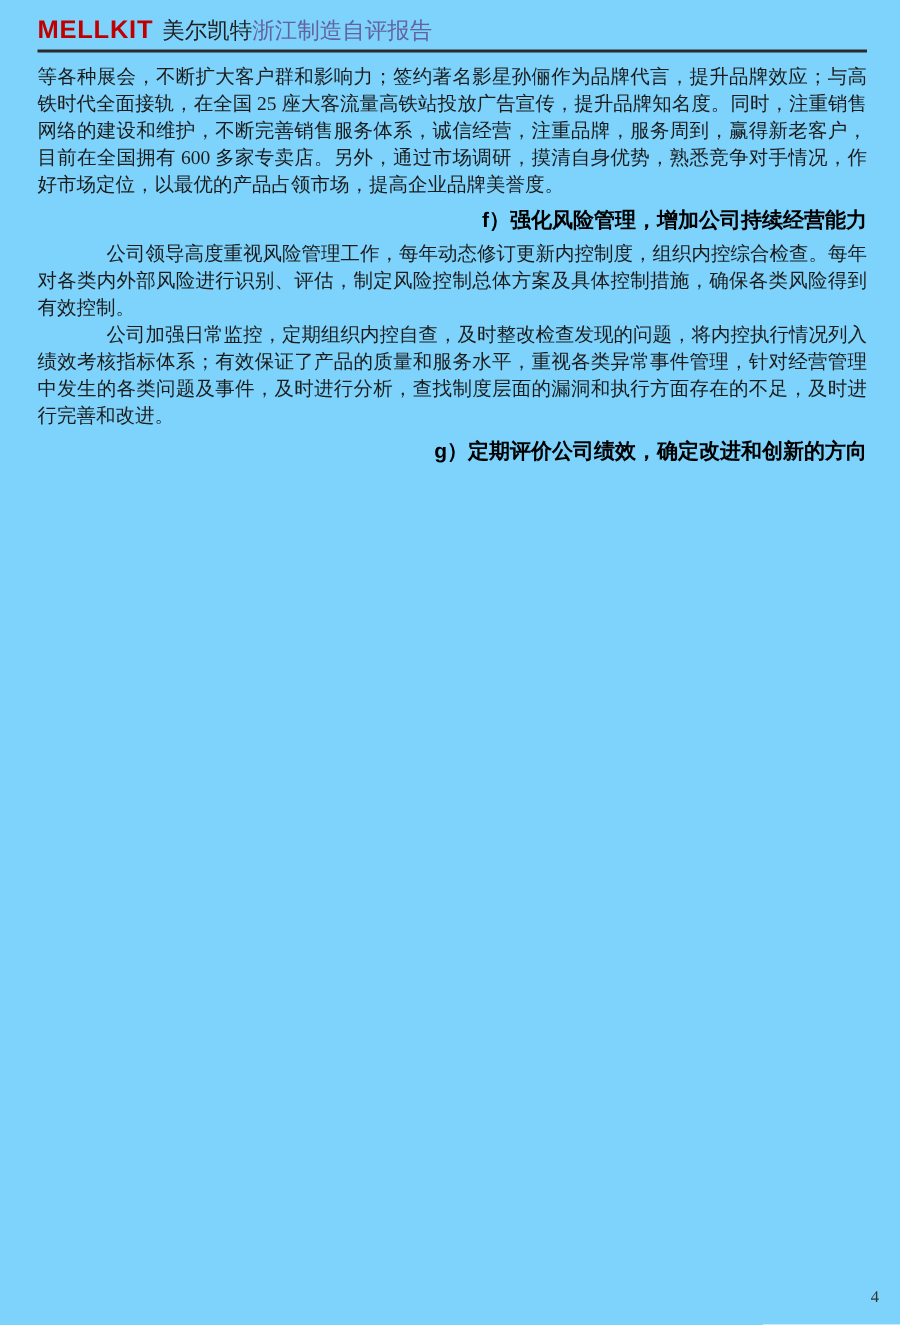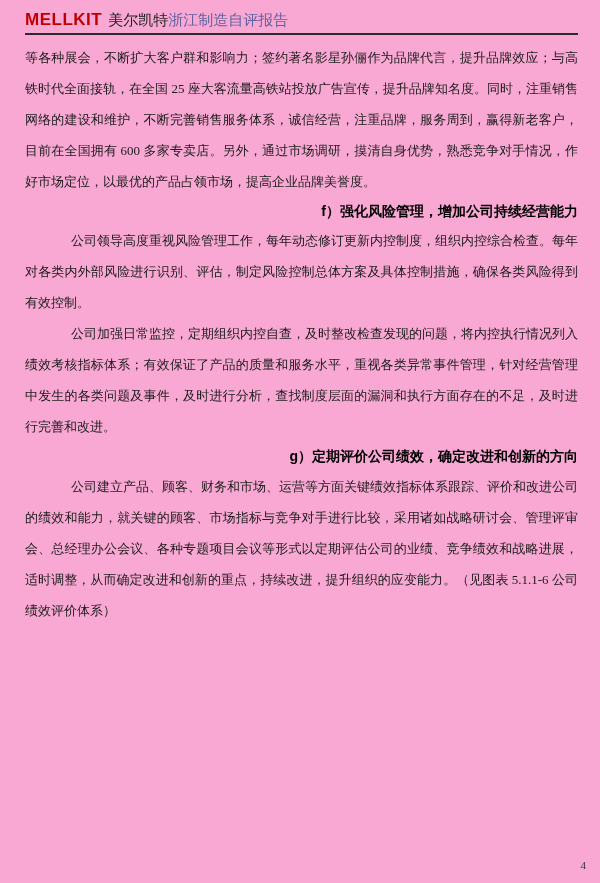--- a/index.html
+++ b/index.html
@@ -4,21 +4,21 @@
 <style>
   html, body {
     margin: 0;
     padding: 0;
     background: #ffffff;
   }
   .page {
     position: relative;
     width: 600px;
     height: 883px;
-    background: #f9a8d4;
+    background: #7dd3fc;
     font-family: "Liberation Serif", serif;
     color: #1c1c1c;
     overflow: hidden;
     box-sizing: border-box;
   }
   .content {
     position: absolute;
     left: 25px;
     top: 10px;
     width: 553px;
@@ -45,21 +45,21 @@
   .title-report {
     font-size: 15px;
     color: #62629e;
   }
   .body-text {
     margin-top: 7px;
   }
   .par {
     margin: 0;
     font-size: 13px;
-    line-height: 31px;
+    line-height: 18px;
     text-align: justify;
     text-justify: inter-ideograph;
     text-indent: 46px;
   }
   .par.flush {
     text-indent: 0;
   }
   .heading {
     margin: 0;
     font-family: "Liberation Sans", sans-serif;
@@ -88,21 +88,20 @@
     <header class="page-header">
       <span class="brand">MELLKIT</span><span class="title-company">美尔凯特</span><span class="title-report">浙江制造自评报告</span>
     </header>
 
     <main class="body-text">
       <p class="par flush">等各种展会，不断扩大客户群和影响力；签约著名影星孙俪作为品牌代言，提升品牌效应；与高铁时代全面接轨，在全国 25 座大客流量高铁站投放广告宣传，提升品牌知名度。同时，注重销售网络的建设和维护，不断完善销售服务体系，诚信经营，注重品牌，服务周到，赢得新老客户，目前在全国拥有 600 多家专卖店。另外，通过市场调研，摸清自身优势，熟悉竞争对手情况，作好市场定位，以最优的产品占领市场，提高企业品牌美誉度。</p>
       <p class="par heading">f）强化风险管理，增加公司持续经营能力</p>
       <p class="par">公司领导高度重视风险管理工作，每年动态修订更新内控制度，组织内控综合检查。每年对各类内外部风险进行识别、评估，制定风险控制总体方案及具体控制措施，确保各类风险得到有效控制。</p>
       <p class="par">公司加强日常监控，定期组织内控自查，及时整改检查发现的问题，将内控执行情况列入绩效考核指标体系；有效保证了产品的质量和服务水平，重视各类异常事件管理，针对经营管理中发生的各类问题及事件，及时进行分析，查找制度层面的漏洞和执行方面存在的不足，及时进行完善和改进。</p>
       <p class="par heading">g）定期评价公司绩效，确定改进和创新的方向</p>
-      <p class="par">公司建立产品、顾客、财务和市场、运营等方面关键绩效指标体系跟踪、评价和改进公司的绩效和能力，就关键的顾客、市场指标与竞争对手进行比较，采用诸如战略研讨会、管理评审会、总经理办公会议、各种专题项目会议等形式以定期评估公司的业绩、竞争绩效和战略进展，适时调整，从而确定改进和创新的重点，持续改进，提升组织的应变能力。（见图表 5.1.1-6 公司绩效评价体系）</p>
     </main>
 
   </div>
 
   <footer class="page-footer">
     <span>4</span>
   </footer>
 </div>
 
 </body></html>

